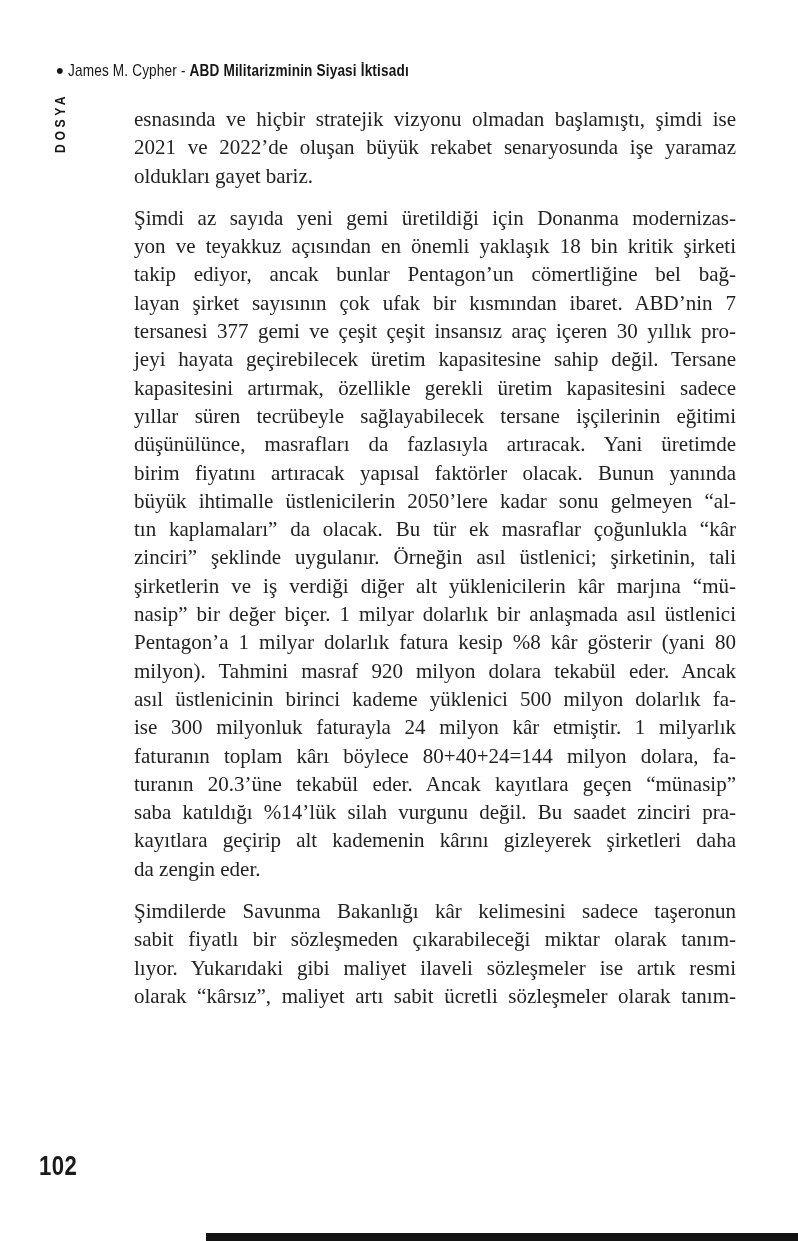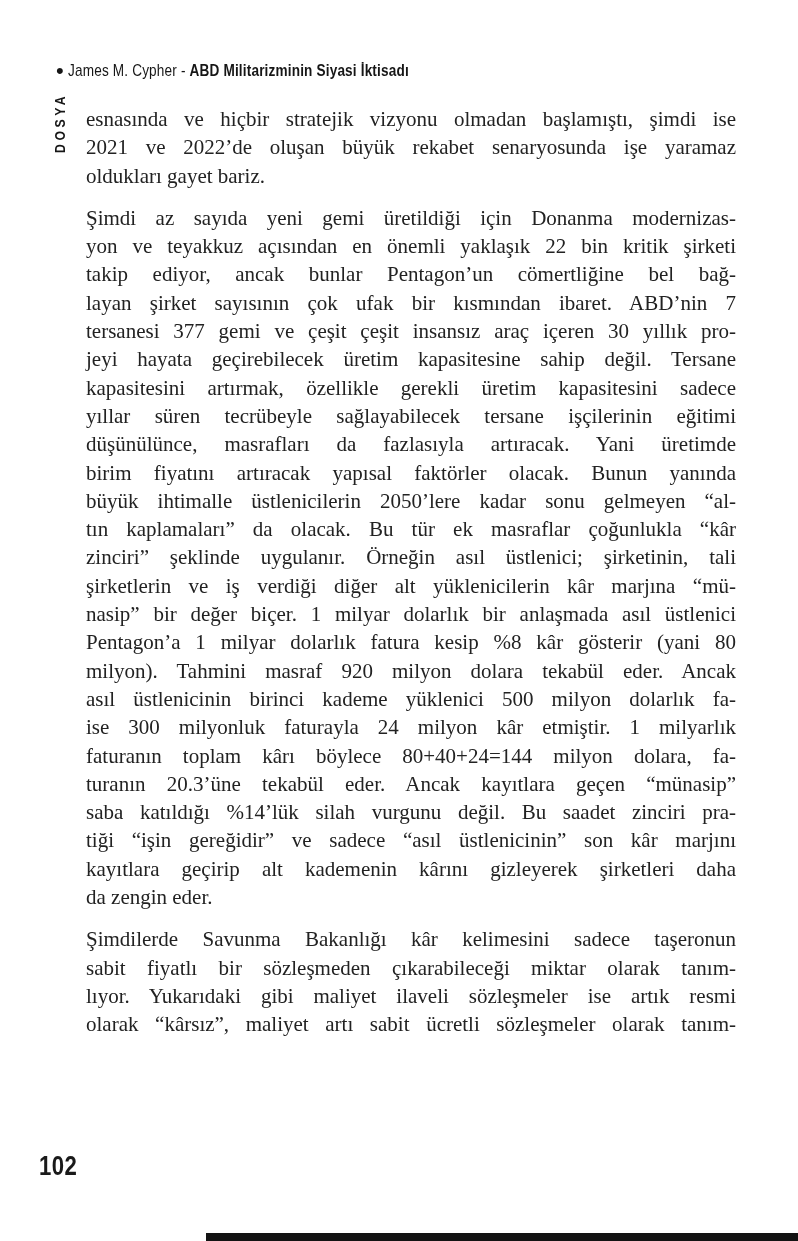--- a/index.html
+++ b/index.html
@@ -46,20 +46,21 @@
   .body-text {
     position:absolute; left:86px; top:105px; width:650px;
     font-size:21px; line-height:28.3px; color:#222222;
   }
   .para { margin:0 0 14px 0; }
   .para:last-child { margin-bottom:0; }
   .line {
     text-align:justify;
     text-align-last:justify;
     white-space:normal;
+    margin-left:48px;
   }
   .line.last { text-align-last:left; }
 
   
   .page-number {
     position:absolute; left:39px; top:1151px;
     font-family:"Liberation Sans", sans-serif;
     font-weight:bold; font-size:27px; color:#1a1a1a;
     transform:scaleX(0.82); transform-origin:0 0;
     letter-spacing:0.5px;
@@ -85,42 +86,41 @@
   <div class="dosya">DOSYA</div>
 
   <div class="body-text">
       <div class="para">
         <div class="line">esnasında ve hiçbir stratejik vizyonu olmadan başlamıştı, şimdi ise</div>
         <div class="line">2021 ve 2022’de oluşan büyük rekabet senaryosunda işe yaramaz</div>
         <div class="line last">oldukları gayet bariz.</div>
       </div>
       <div class="para">
         <div class="line">Şimdi az sayıda yeni gemi üretildiği için Donanma modernizas-</div>
-        <div class="line">yon ve teyakkuz açısından en önemli yaklaşık 22 bin kritik şirketi</div>
+        <div class="line">yon ve teyakkuz açısından en önemli yaklaşık 18 bin kritik şirketi</div>
         <div class="line">takip ediyor, ancak bunlar Pentagon’un cömertliğine bel bağ-</div>
         <div class="line">layan şirket sayısının çok ufak bir kısmından ibaret. ABD’nin 7</div>
         <div class="line">tersanesi 377 gemi ve çeşit çeşit insansız araç içeren 30 yıllık pro-</div>
         <div class="line">jeyi hayata geçirebilecek üretim kapasitesine sahip değil. Tersane</div>
         <div class="line">kapasitesini artırmak, özellikle gerekli üretim kapasitesini sadece</div>
         <div class="line">yıllar süren tecrübeyle sağlayabilecek tersane işçilerinin eğitimi</div>
         <div class="line">düşünülünce, masrafları da fazlasıyla artıracak. Yani üretimde</div>
         <div class="line">birim fiyatını artıracak yapısal faktörler olacak. Bunun yanında</div>
         <div class="line">büyük ihtimalle üstlenicilerin 2050’lere kadar sonu gelmeyen “al-</div>
         <div class="line">tın kaplamaları” da olacak. Bu tür ek masraflar çoğunlukla “kâr</div>
         <div class="line">zinciri” şeklinde uygulanır. Örneğin asıl üstlenici; şirketinin, tali</div>
         <div class="line">şirketlerin ve iş verdiği diğer alt yüklenicilerin kâr marjına “mü-</div>
         <div class="line">nasip” bir değer biçer. 1 milyar dolarlık bir anlaşmada asıl üstlenici</div>
         <div class="line">Pentagon’a 1 milyar dolarlık fatura kesip %8 kâr gösterir (yani 80</div>
         <div class="line">milyon). Tahmini masraf 920 milyon dolara tekabül eder. Ancak</div>
         <div class="line">asıl üstlenicinin birinci kademe yüklenici 500 milyon dolarlık fa-</div>
         <div class="line">ise 300 milyonluk faturayla 24 milyon kâr etmiştir. 1 milyarlık</div>
         <div class="line">faturanın toplam kârı böylece 80+40+24=144 milyon dolara, fa-</div>
         <div class="line">turanın 20.3’üne tekabül eder. Ancak kayıtlara geçen “münasip”</div>
         <div class="line">saba katıldığı %14’lük silah vurgunu değil. Bu saadet zinciri pra-</div>
-        <div class="line">tiği “işin gereğidir” ve sadece “asıl üstlenicinin” son kâr marjını</div>
         <div class="line">kayıtlara geçirip alt kademenin kârını gizleyerek şirketleri daha</div>
         <div class="line last">da zengin eder.</div>
       </div>
       <div class="para">
         <div class="line">Şimdilerde Savunma Bakanlığı kâr kelimesini sadece taşeronun</div>
         <div class="line">sabit fiyatlı bir sözleşmeden çıkarabileceği miktar olarak tanım-</div>
         <div class="line">lıyor. Yukarıdaki gibi maliyet ilaveli sözleşmeler ise artık resmi</div>
         <div class="line">olarak “kârsız”, maliyet artı sabit ücretli sözleşmeler olarak tanım-</div>
       </div>
     </div>

